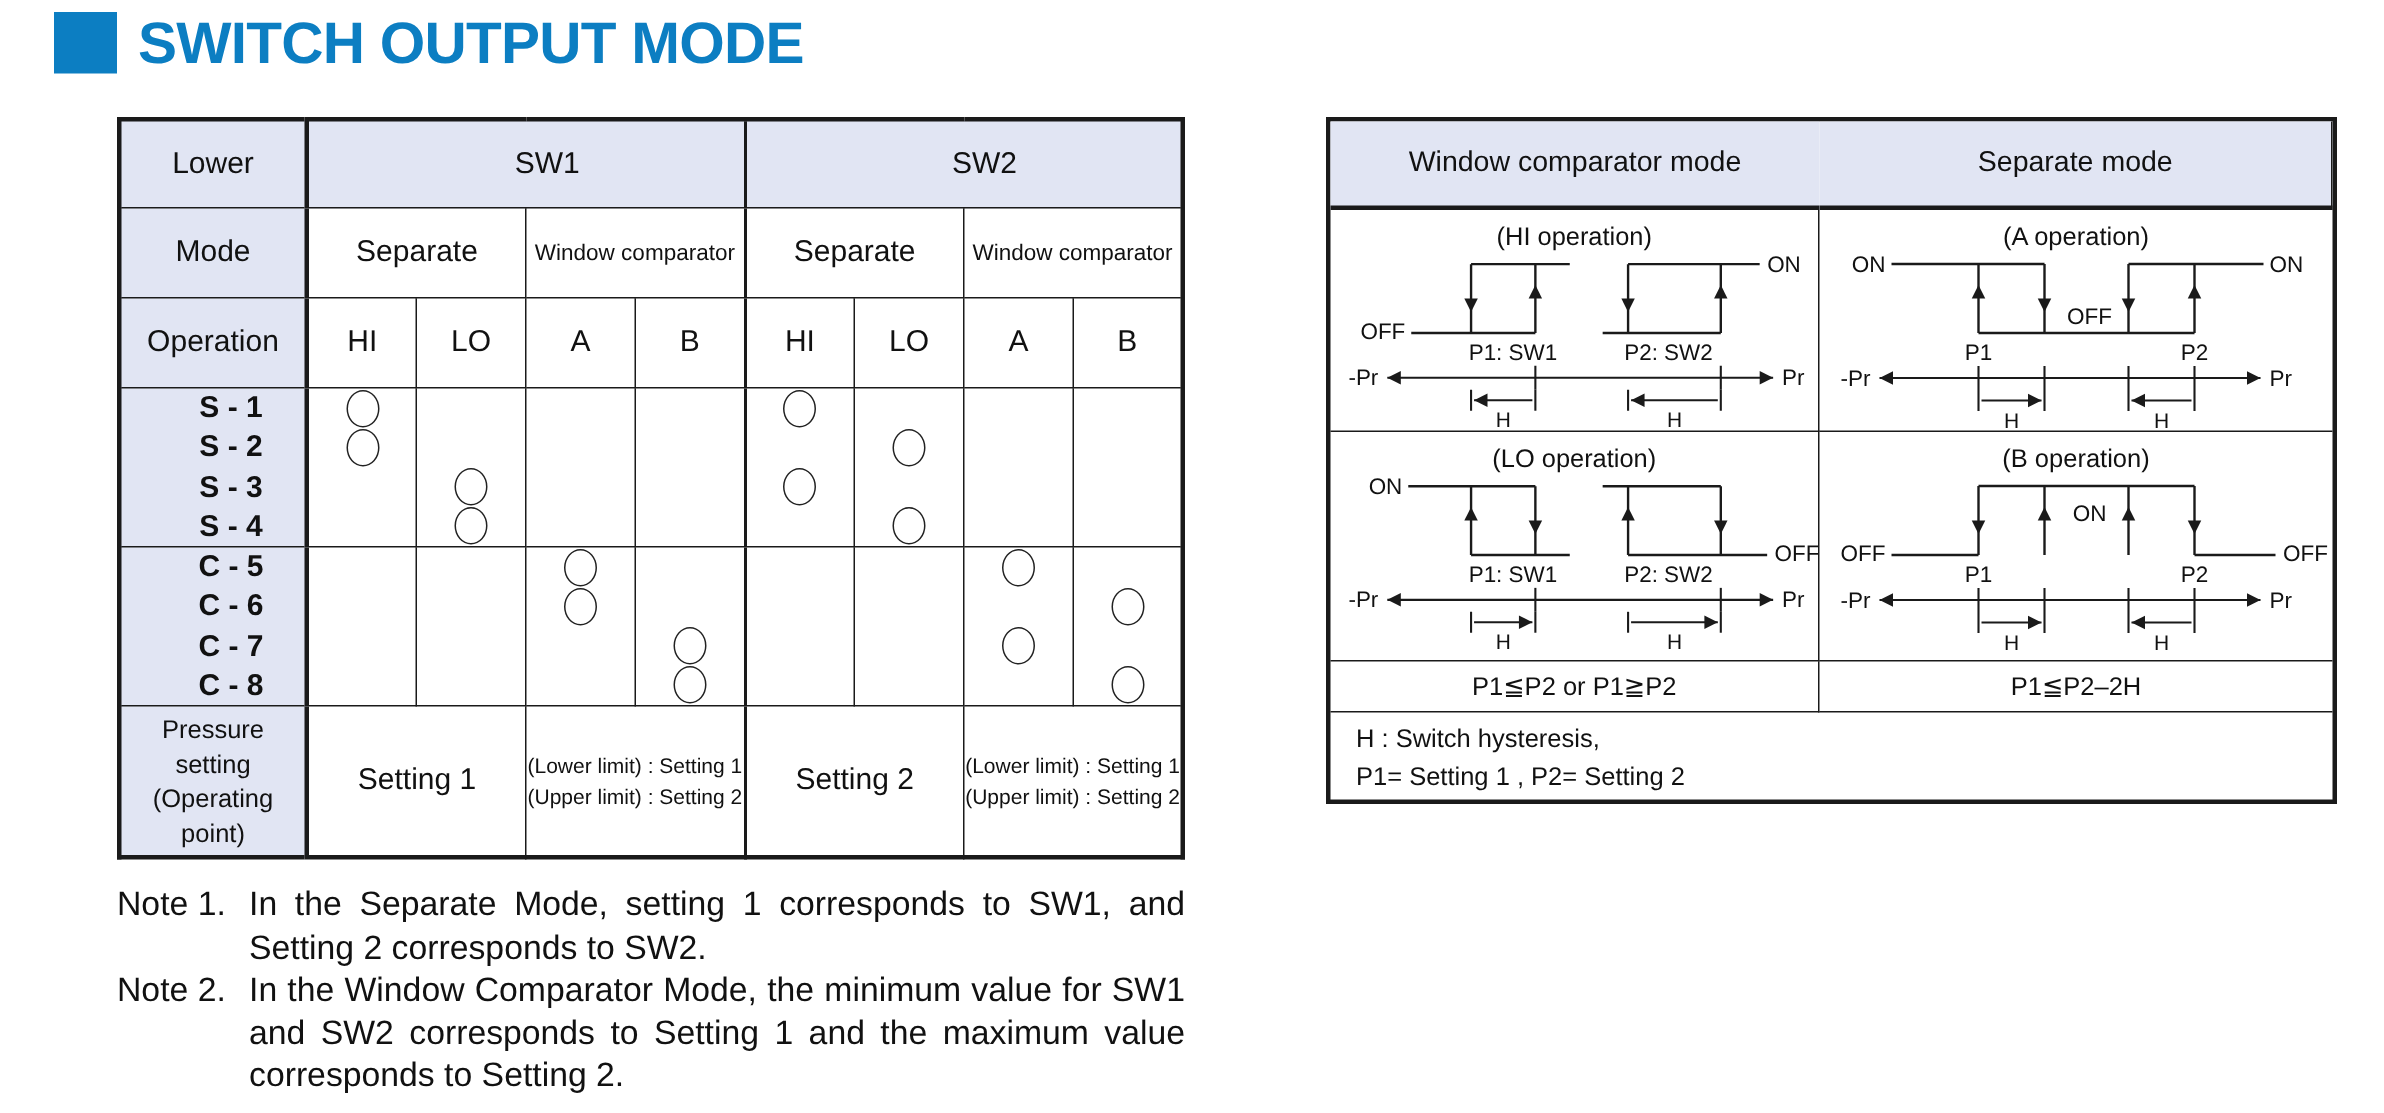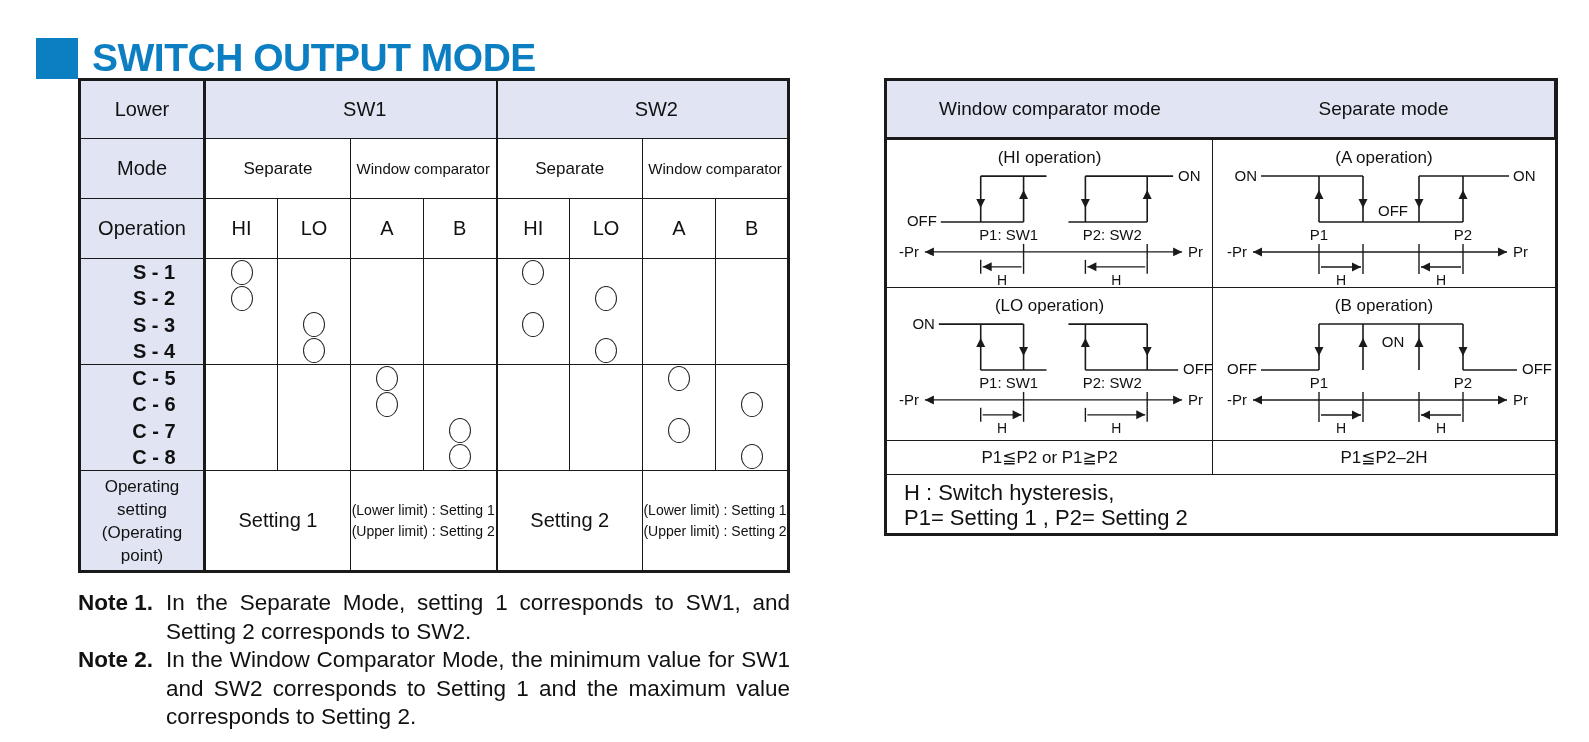--- a/index.html
+++ b/index.html
@@ -1,32 +1,32 @@
 <!DOCTYPE html>
 <html><head>
 <meta charset="utf-8">
 <style>
   html,body{margin:0;padding:0;background:#ffffff;}
   body{width:1589px;height:742px;position:relative;font-family:"Liberation Sans",sans-serif;color:#111;overflow:hidden;}
 
   
-  .title-row{position:absolute;left:36px;top:8px;display:flex;align-items:center;gap:14px;margin-top:28px;}
+  .title-row{position:absolute;left:36px;top:8px;display:flex;gap:14px;}
   .title-square{width:42px;height:41px;background:#0c7ec2;}
   .page-title{font-size:39px;font-weight:bold;color:#0c7ec2;letter-spacing:-0.5px;margin:0;white-space:nowrap;}
 
   
   table.matrix{position:absolute;left:78px;top:78px;border-collapse:collapse;table-layout:fixed;width:709px;}
   table.matrix td{border:1px solid #1a1a1a;text-align:center;vertical-align:middle;padding:0;font-size:20px;}
   table.matrix{border:3px solid #1a1a1a;}
   td.lbl{background:#e1e5f3;border-right-width:3px !important;}
   .r-head{height:59px;}
   .r-head td{border-bottom-width:3px;}
   .r-head .grp{background:#e1e5f3;padding-left:28px;}
   .r-mode{height:60px;}
-  .r-mode .mode-sep{font-size:17px;margin-left:46px;}
+  .r-mode .mode-sep{font-size:20px;margin-left:46px;}
   .r-mode .mode-win{font-size:15px;margin-top:22px;}
   .r-op{height:60px;}
   .r-op td{border-bottom-width:2px;}
   .r-block{height:105px;}
   .r-block td{border-bottom-width:2px;font-weight:bold;}
   td.blk{text-align:left;}
   .blk-label{height:26.25px;line-height:26.25px;padding-left:24px;font-size:20px;}
   td.blk-cell{position:relative;}
   .circle{position:absolute;left:50%;margin-left:-11px;width:22px;height:25px;border:1.7px solid #222;border-radius:50%;box-sizing:border-box;background:#fff;}
   .bl2{border-left-width:2px !important;}
@@ -36,27 +36,27 @@
   .limit-line{font-size:14px;line-height:21px;white-space:nowrap;}
 
   
   .modes{position:absolute;left:884px;top:78px;width:674px;box-sizing:border-box;border:3px solid #1a1a1a;display:grid;grid-template-columns:326px 342px;grid-template-rows:59px 148px 153px 34px 58px;}
   .m-cell{box-sizing:border-box;}
   .m-hcell{background:#e1e5f3;border-bottom:3px solid #1a1a1a;display:flex;align-items:center;justify-content:center;font-size:19px;}
   .col1{border-right:1px solid #1a1a1a;}
   .m-diag{border-bottom:1px solid #1a1a1a;overflow:hidden;}
   .m-cond{border-bottom:1px solid #1a1a1a;display:flex;align-items:center;justify-content:center;font-size:17px;}
   .m-foot{grid-column:1 / 3;padding:5px 0 0 17px;}
-  .m-foot div{font-size:22px;line-height:25px;}
+  .m-foot div{font-size:17px;line-height:25px;}
   svg text{font-family:"Liberation Sans",sans-serif;}
 
   
   .notes{position:absolute;left:78px;top:589px;width:712px;}
   .note{font-size:22.5px;line-height:28.5px;text-align:justify;padding-left:88px;}
-  .note-label{display:inline-block;width:88px;margin-left:-88px;font-weight:bold;}
+  .note-label{display:inline-block;width:88px;margin-left:-88px;}
 </style>
 </head>
 <body>
 
 <div class="title-row">
   <span class="title-square"></span>
   <h1 class="page-title">SWITCH OUTPUT MODE</h1>
 </div>
 
 <table class="matrix">
@@ -146,21 +146,21 @@
           <div class="circle" style="top: 0.5px;"></div>
           <div class="circle" style="top: 53px;"></div>
         </td>
         <td class="blk-cell">
           <div class="circle" style="top: 26.75px;"></div>
           <div class="circle" style="top: 79.25px;"></div>
         </td>
       </tr>
   <tr class="r-press">
     <td class="lbl press-lbl">
-      <div>Operating setting</div>
+      <div>Pressure setting</div>
       <div>(Operating point)</div>
     </td>
     <td class="set-main" colspan="2">Setting 1</td>
     <td colspan="2">
       <div class="limit-line">(Lower limit) : Setting 1</div>
       <div class="limit-line">(Upper limit) : Setting 2</div>
     </td>
     <td class="set-main bl2" colspan="2">Setting 2</td>
     <td colspan="2">
       <div class="limit-line">(Lower limit) : Setting 1</div>

